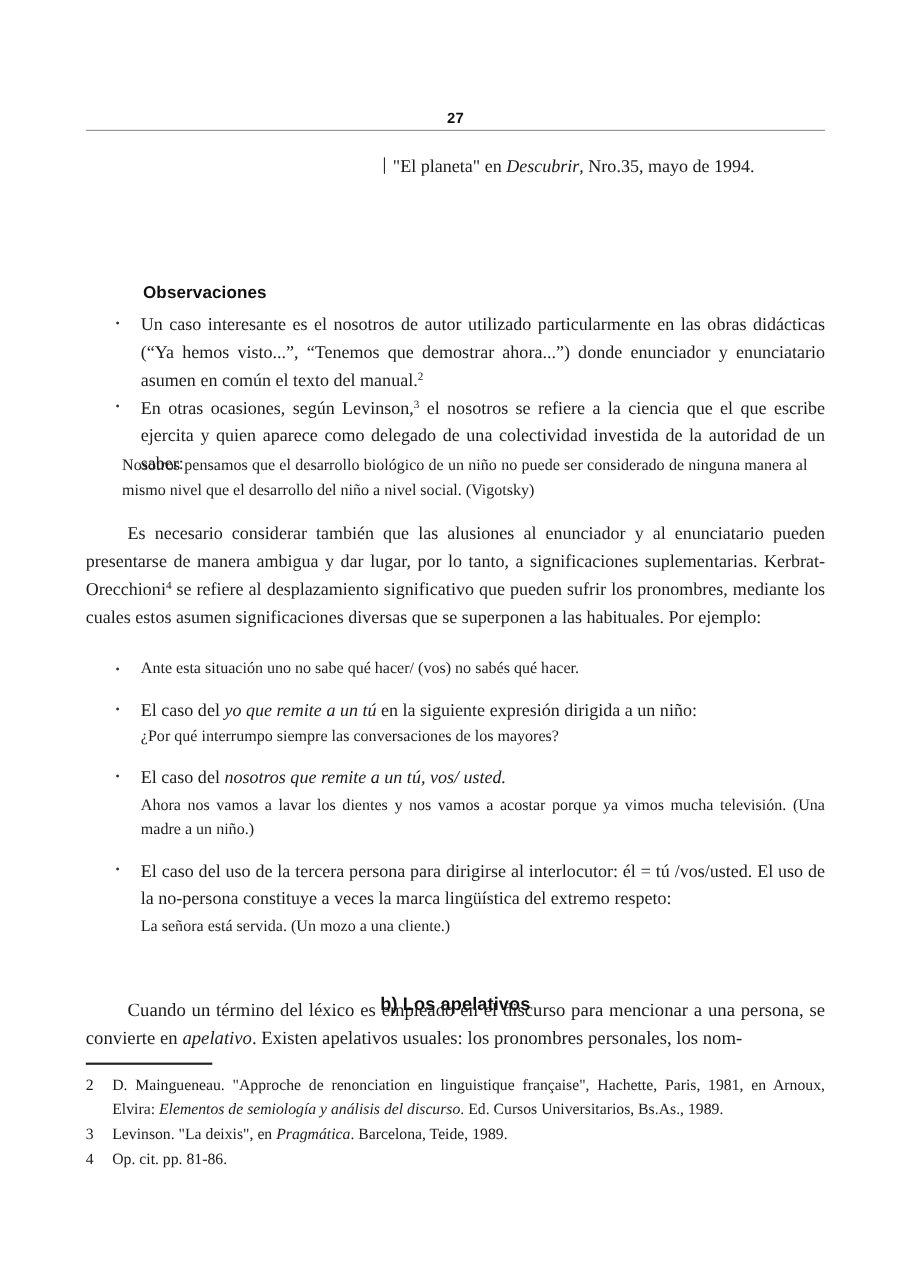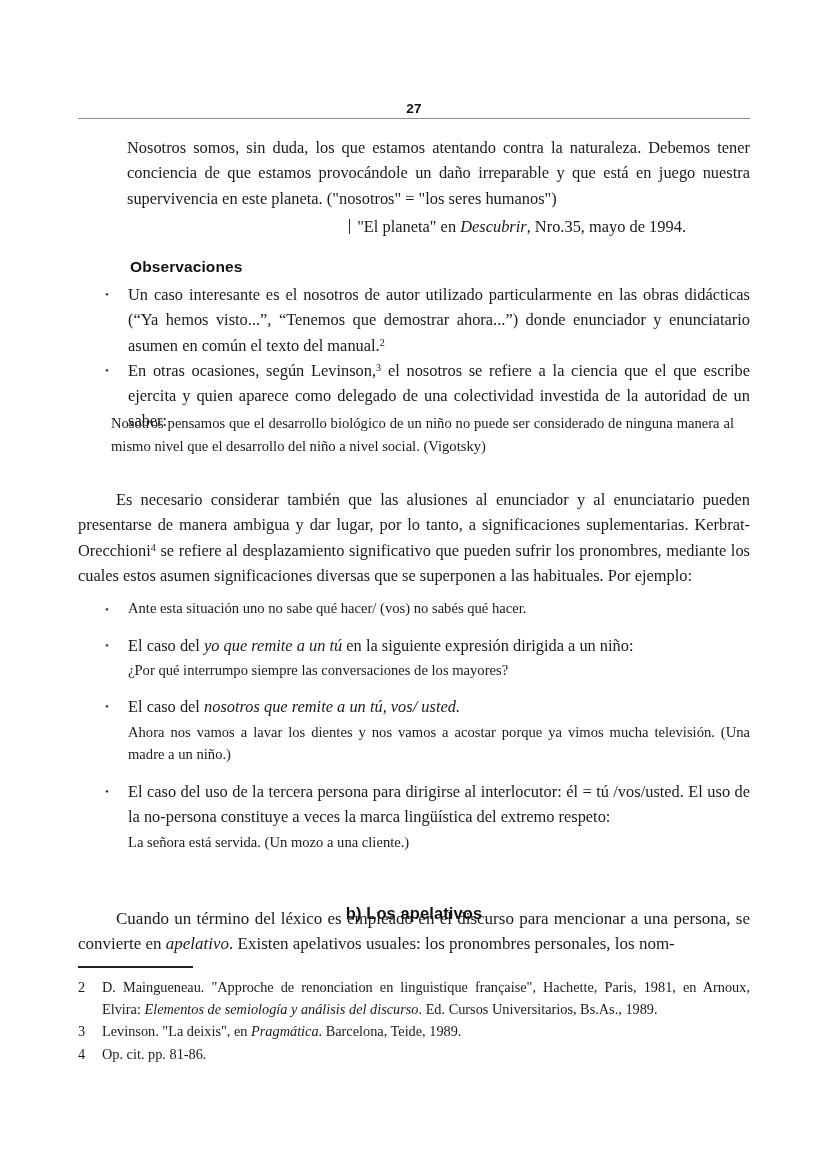--- a/index.html
+++ b/index.html
@@ -147,21 +147,21 @@
   }
 
   
   .para-main {
     top: 472px;
     left: 0;
     width: 672px;
     font-size: 16.4px;
     line-height: 25.4px;
   }
-  .para-main .ind { text-indent: 38px; margin-top: 15px; }
+  .para-main .ind { text-indent: 38px; }
 
   
   .list-casos {
     top: 596px;
     left: 25px;
     width: 647px;
   }
   .list-casos > li { margin-bottom: 13px; }
   .list-casos > li:last-child { margin-bottom: 0; }
 
@@ -213,21 +213,20 @@
 <body>
 
 <div class="page">
 
   <div class="folio-wrap">
     <span class="folio">27</span>
   </div>
   <div class="head-rule"></div>
 
   <div class="body-col epigraph">
-    <p class="just">Nosotros somos, sin duda, los que estamos atentando contra la naturaleza. Debemos tener conciencia de que estamos provocándole un daño irreparable y que está en juego nuestra supervivencia en este planeta. ("nosotros" = "los seres humanos")</p>
     <p class="attrib"><span class="bar"></span><span>"El planeta" en </span><i>Descubrir</i><span>, Nro.35, mayo de 1994.</span></p>
   </div>
 
   <div class="body-col subhead h-observaciones">Observaciones</div>
 
   <ul class="body-col bullets list-observaciones">
     <li>
       <span class="bul">•</span>
       <span class="just" style="display:block"><span>Un caso interesante es el nosotros de autor utilizado particularmente en las obras didácticas (“Ya hemos visto...”, “Tenemos que demostrar ahora...”) donde enunciador y enunciatario asumen en común el texto del manual.</span><sup>2</sup></span>
     </li>

